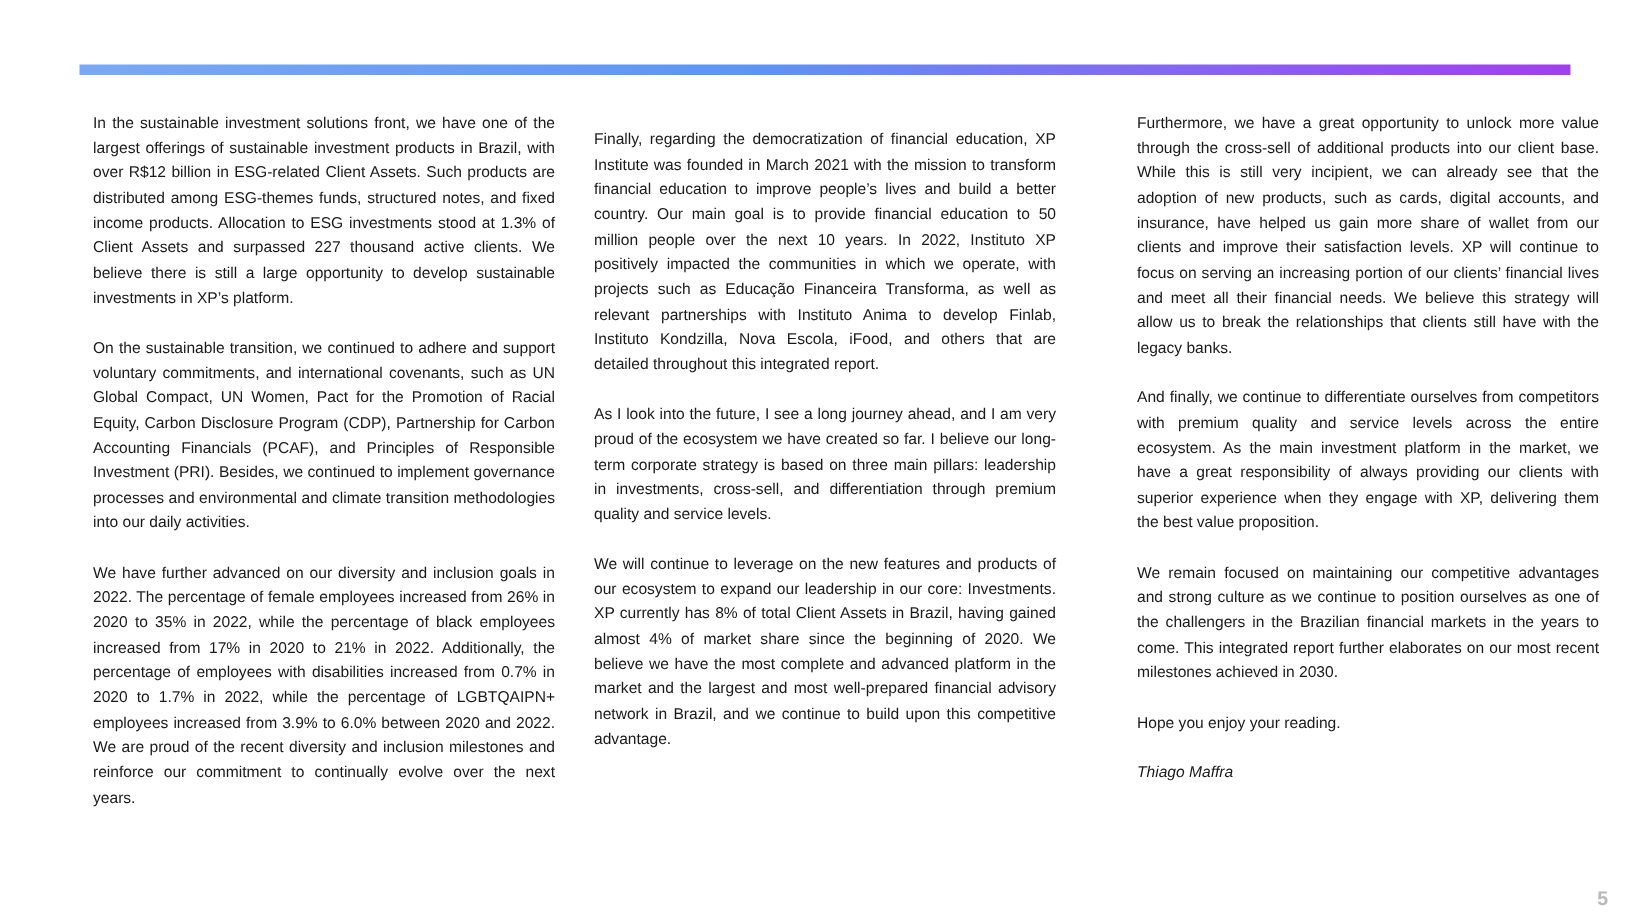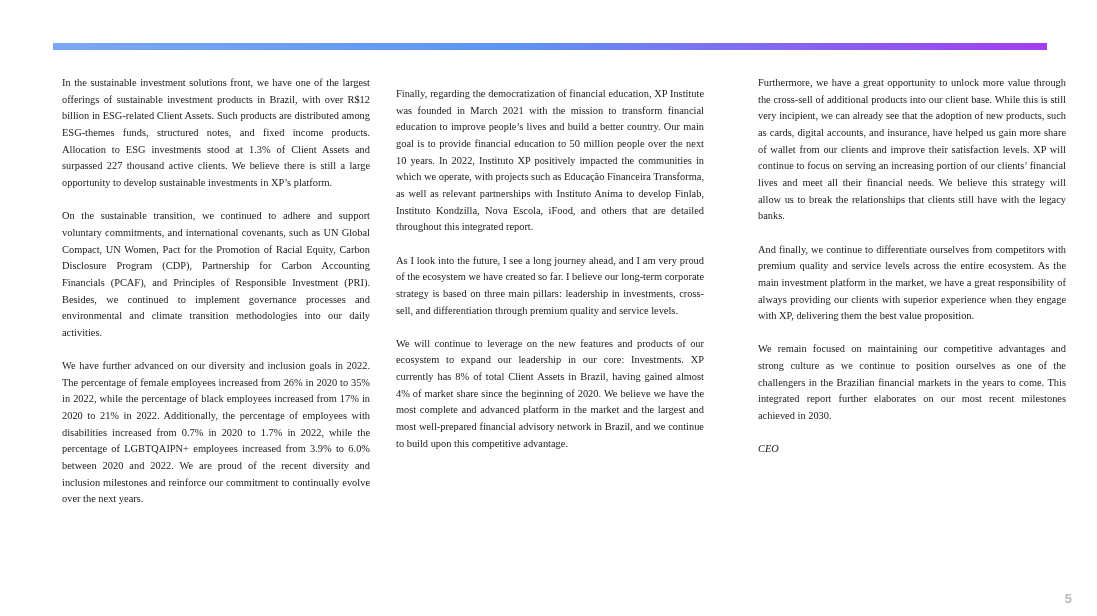--- a/index.html
+++ b/index.html
@@ -2,21 +2,21 @@
 <html><head>
   <meta charset="utf-8">
   <style>
     html, body { margin: 0; padding: 0; background: #ffffff; }
     body { width: 1097px; height: 616px; position: relative; overflow: hidden;
            font-family: "Liberation Sans", sans-serif; color: #1a1a1a; }
     .topbar { position: absolute; left: 53px; top: 43px; width: 994px; height: 7px;
               background: linear-gradient(90deg, #7aa8f4 0%, #5c95f4 45%, #7a73f2 65%, #a23ef0 100%); }
     .col { position: absolute; top: 75px; width: 308px; font-size: 10.4px; line-height: 16.65px;
            text-align: justify; }
-    .col p { margin: 0 0 16.65px 0; font-family: Liberation Serif, serif; }
+    .col p { margin: 0 0 16.65px 0; }
     .col1 { left: 62px; }
     .col2 { left: 396px; margin-top: 11px; }
     .col3 { left: 746px; margin-left: 12px; }
     .sig { font-style: italic; margin: 0; }
     .pagenum { position: absolute; right: 25px; top: 591px; font-size: 13px; font-weight: bold; color: #b9b9b9; }
   </style>
 </head>
 <body>
 
 <div class="topbar"></div>
@@ -30,16 +30,17 @@
 <div class="col col2">
   <p>Finally, regarding the democratization of financial education, XP Institute was founded in March 2021 with the mission to transform financial education to improve people’s lives and build a better country. Our main goal is to provide financial education to 50 million people over the next 10 years. In 2022, Instituto XP positively impacted the communities in which we operate, with projects such as Educação Financeira Transforma, as well as relevant partnerships with Instituto Anima to develop Finlab, Instituto Kondzilla, Nova Escola, iFood, and others that are detailed throughout this integrated report.</p>
   <p>As I look into the future, I see a long journey ahead, and I am very proud of the ecosystem we have created so far. I believe our long-term corporate strategy is based on three main pillars: leadership in investments, cross-sell, and differentiation through premium quality and service levels.</p>
   <p>We will continue to leverage on the new features and products of our ecosystem to expand our leadership in our core: Investments. XP currently has 8% of total Client Assets in Brazil, having gained almost 4% of market share since the beginning of 2020. We believe we have the most complete and advanced platform in the market and the largest and most well-prepared financial advisory network in Brazil, and we continue to build upon this competitive advantage.</p>
 </div>
 
 <div class="col col3">
   <p>Furthermore, we have a great opportunity to unlock more value through the cross-sell of additional products into our client base. While this is still very incipient, we can already see that the adoption of new products, such as cards, digital accounts, and insurance, have helped us gain more share of wallet from our clients and improve their satisfaction levels. XP will continue to focus on serving an increasing portion of our clients’ financial lives and meet all their financial needs. We believe this strategy will allow us to break the relationships that clients still have with the legacy banks.</p>
   <p>And finally, we continue to differentiate ourselves from competitors with premium quality and service levels across the entire ecosystem. As the main investment platform in the market, we have a great responsibility of always providing our clients with superior experience when they engage with XP, delivering them the best value proposition.</p>
   <p>We remain focused on maintaining our competitive advantages and strong culture as we continue to position ourselves as one of the challengers in the Brazilian financial markets in the years to come. This integrated report further elaborates on our most recent milestones achieved in 2030.</p>
-  <p class="sig">CEO</p>
+  <p>Hope you enjoy your reading.</p>
+  <p class="sig">Thiago Maffra</p>
 </div>
 
 <div class="pagenum">5</div>
 
 </body></html>

